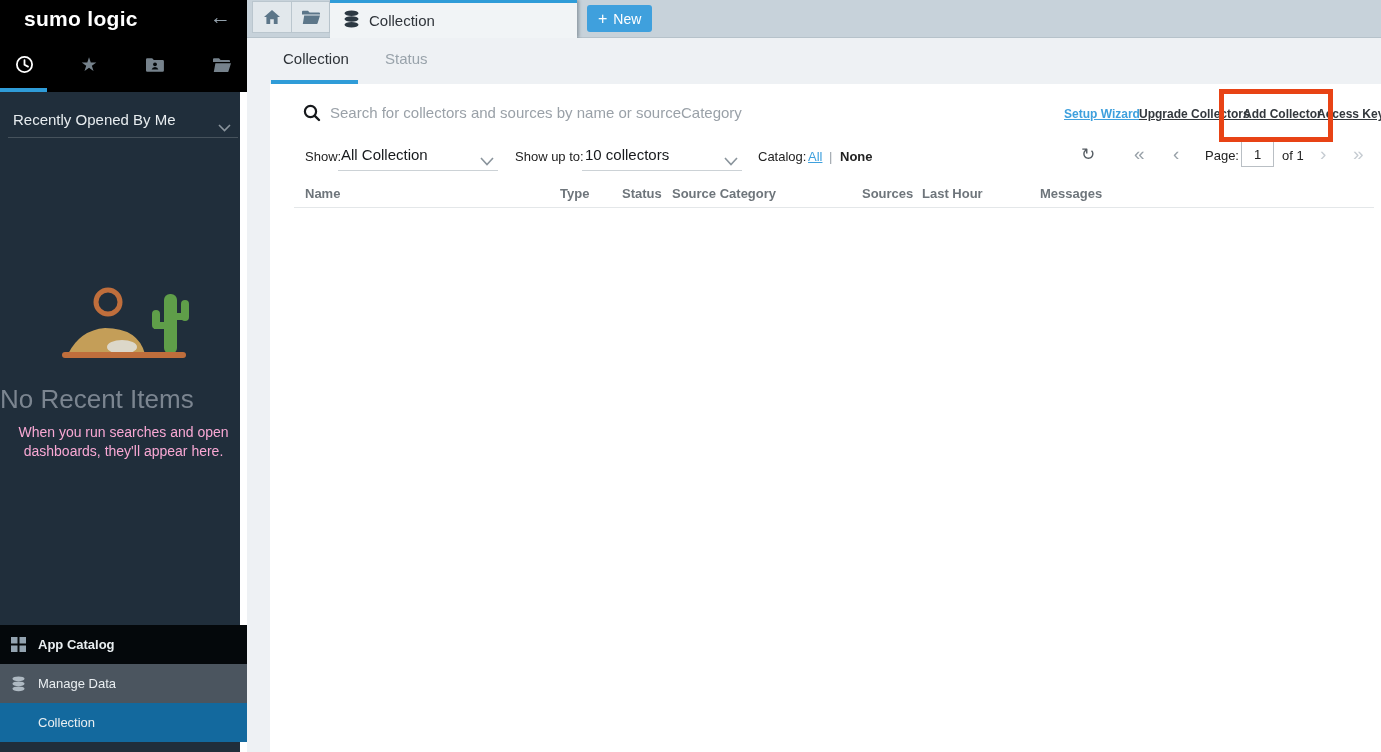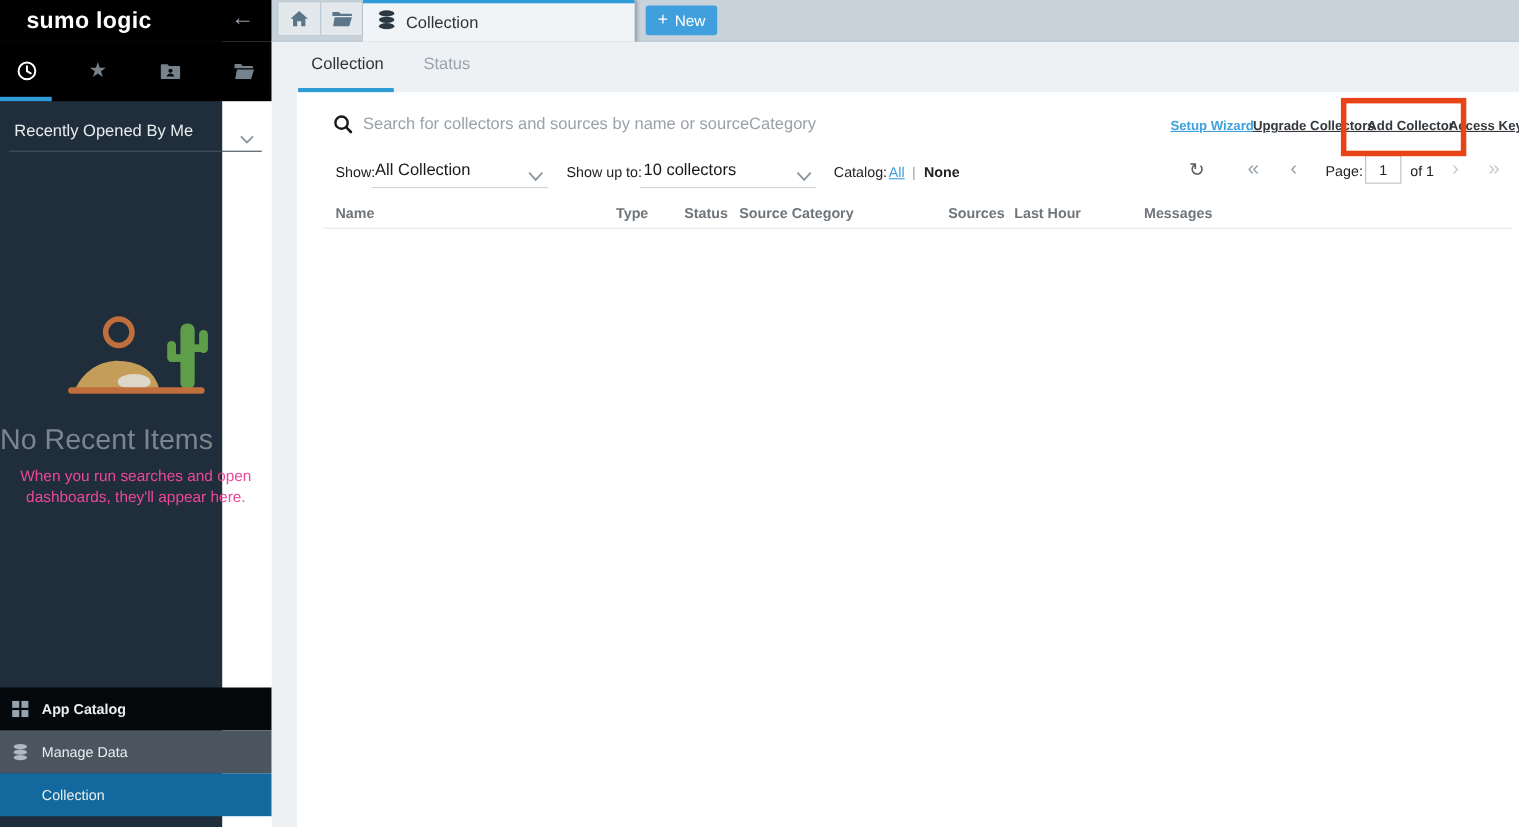--- a/index.html
+++ b/index.html
@@ -2,35 +2,35 @@
 <html><head>
 <meta charset="utf-8">
 <style>
   * { margin:0; padding:0; box-sizing:border-box; }
   html,body { width:1381px; height:752px; }
   body { font-family:"Liberation Sans", sans-serif; background:#fff; overflow:hidden; }
   #app { position:relative; width:1381px; height:752px; background:#fff; }
   .abs { position:absolute; }
 
   
-  .sidebar { left:0; top:0; width:202px; height:752px; background:#202e3b; }
+  .sidebar { left:0; top:0; width:240px; height:752px; background:#202e3b; }
   .sb-header { left:0; top:0; width:247px; height:38px; background:#000; }
   .sb-logo { left:24px; top:7px; color:#fff; font-size:21px; font-weight:bold; letter-spacing:.3px; }
   .sb-back { left:210px; top:5px; color:#94a1ac; font-size:21px; cursor:pointer; }
   .sb-iconrow { left:0; top:38px; width:247px; height:54px; background:#000; }
   .sb-ic { top:14px; width:24px; height:24px; display:flex; align-items:center; justify-content:center; cursor:pointer; }
   .sb-ic-star { color:#76828c; font-size:19px; line-height:19px; }
   .sb-active-bar { left:0; bottom:0; width:47px; height:4px; background:#2f9cd8; }
   .recent-dd { left:0; top:104px; width:247px; height:34px; cursor:pointer;text-align:right; }
   .recent-label { left:13px; top:7px; color:#e7ecef; font-size:15px; }
   .recent-chev { left:218px; top:14px; }
   .recent-underline { left:8px; top:33px; width:230px; height:1px; background:#46525c; }
   .illus { left:58px; top:286px; }
   .empty-title { left:0; top:384px; width:247px; text-align:left; color:#7b8590; font-size:26px; font-weight:300; }
-  .empty-desc { left:0; top:423px; width:247px; text-align:center; color:#ec4899; font-size:14px; line-height:19px; }
+  .empty-desc { left:0; top:423px; width:247px; text-align:center; color:#f9a8d4; font-size:14px; line-height:19px; }
   .sb-menu-item { left:0; width:247px; height:39px; display:flex; align-items:center; cursor:pointer; }
   .mi-appcat { top:625px; background:#04080b;font-weight:bold; }
   .mi-managedata { top:664px; background:#4b555f; }
   .mi-collection { top:703px; background:#13699e; }
   .mi-icon { position:absolute; left:11px; width:16px; height:16px; display:flex; align-items:center; }
   .mi-label { position:absolute; left:38px; color:#e9eef1; font-size:13px; }
 
   
   .tabstrip { left:247px; top:0; width:1134px; height:38px; background:#c7d2da; border-bottom:1px solid #b6c2ca; }
   .nav-btns { left:252px; top:1px; width:78px; height:32px; background:#e2e8ec; border:1px solid #bac6ce; display:flex; }

